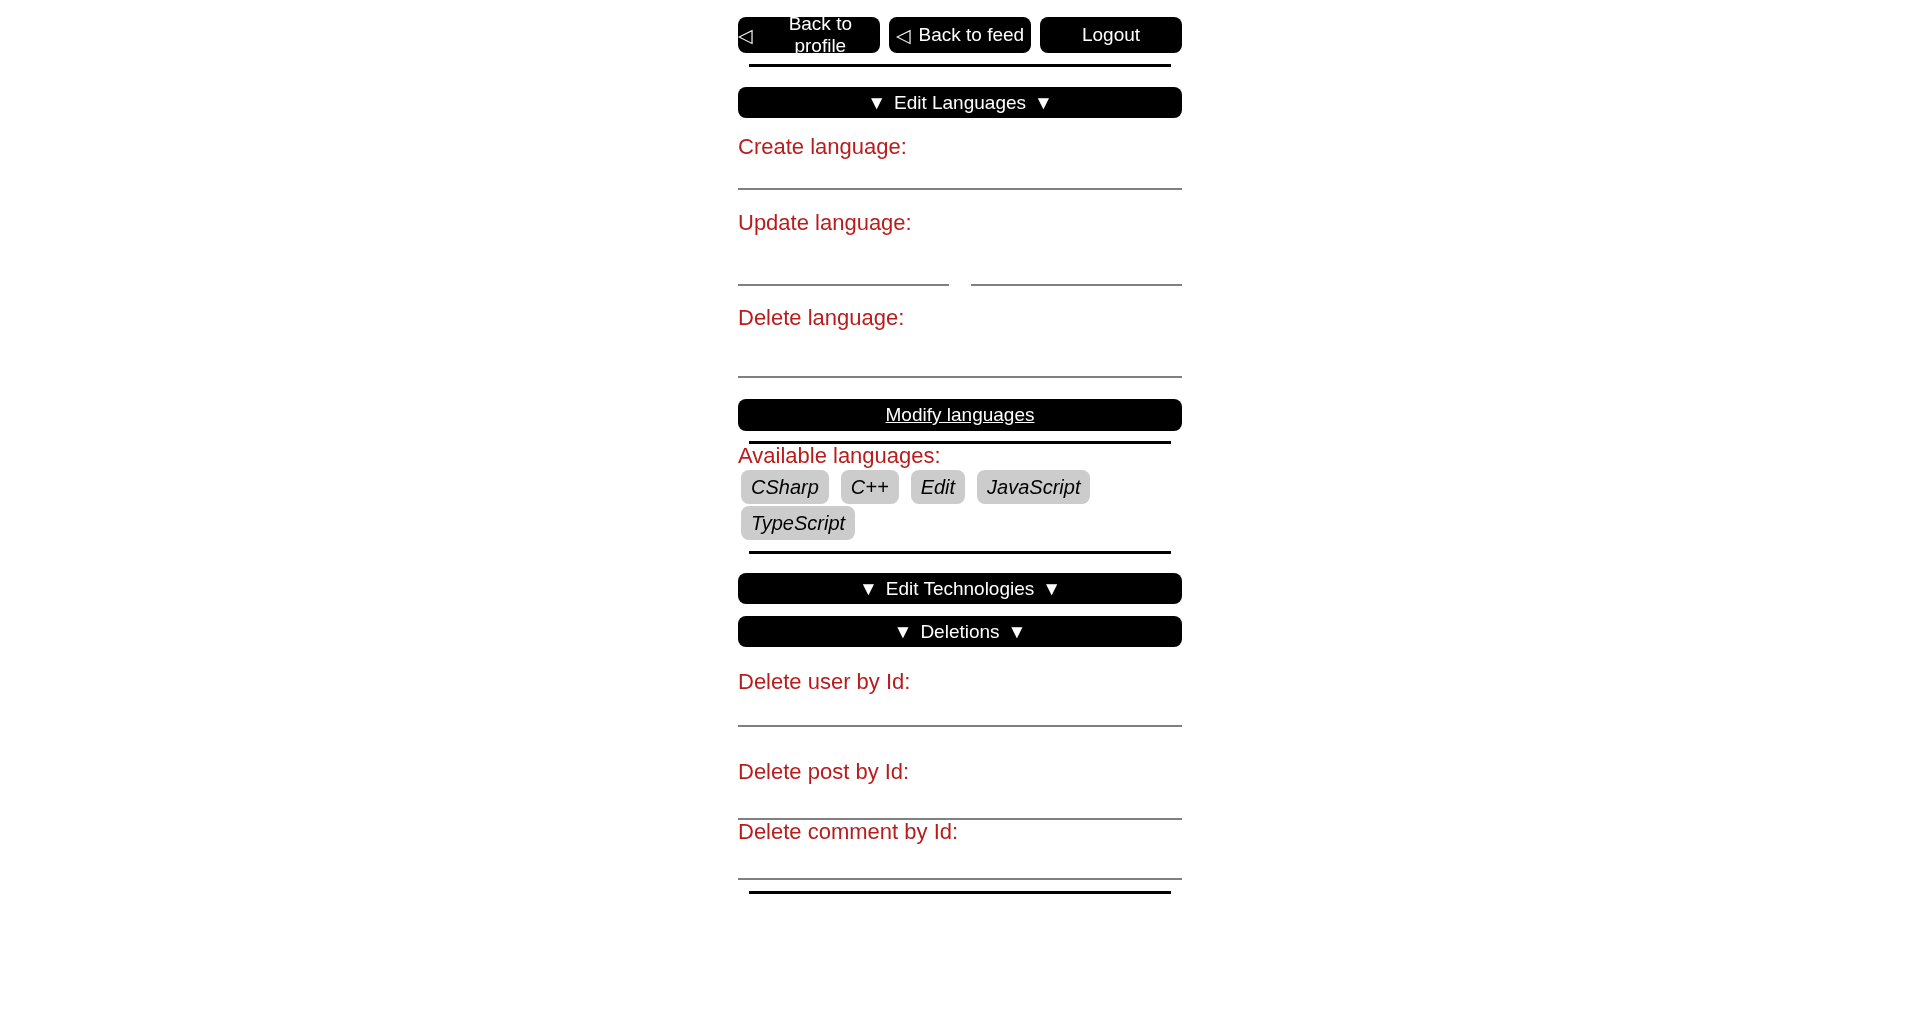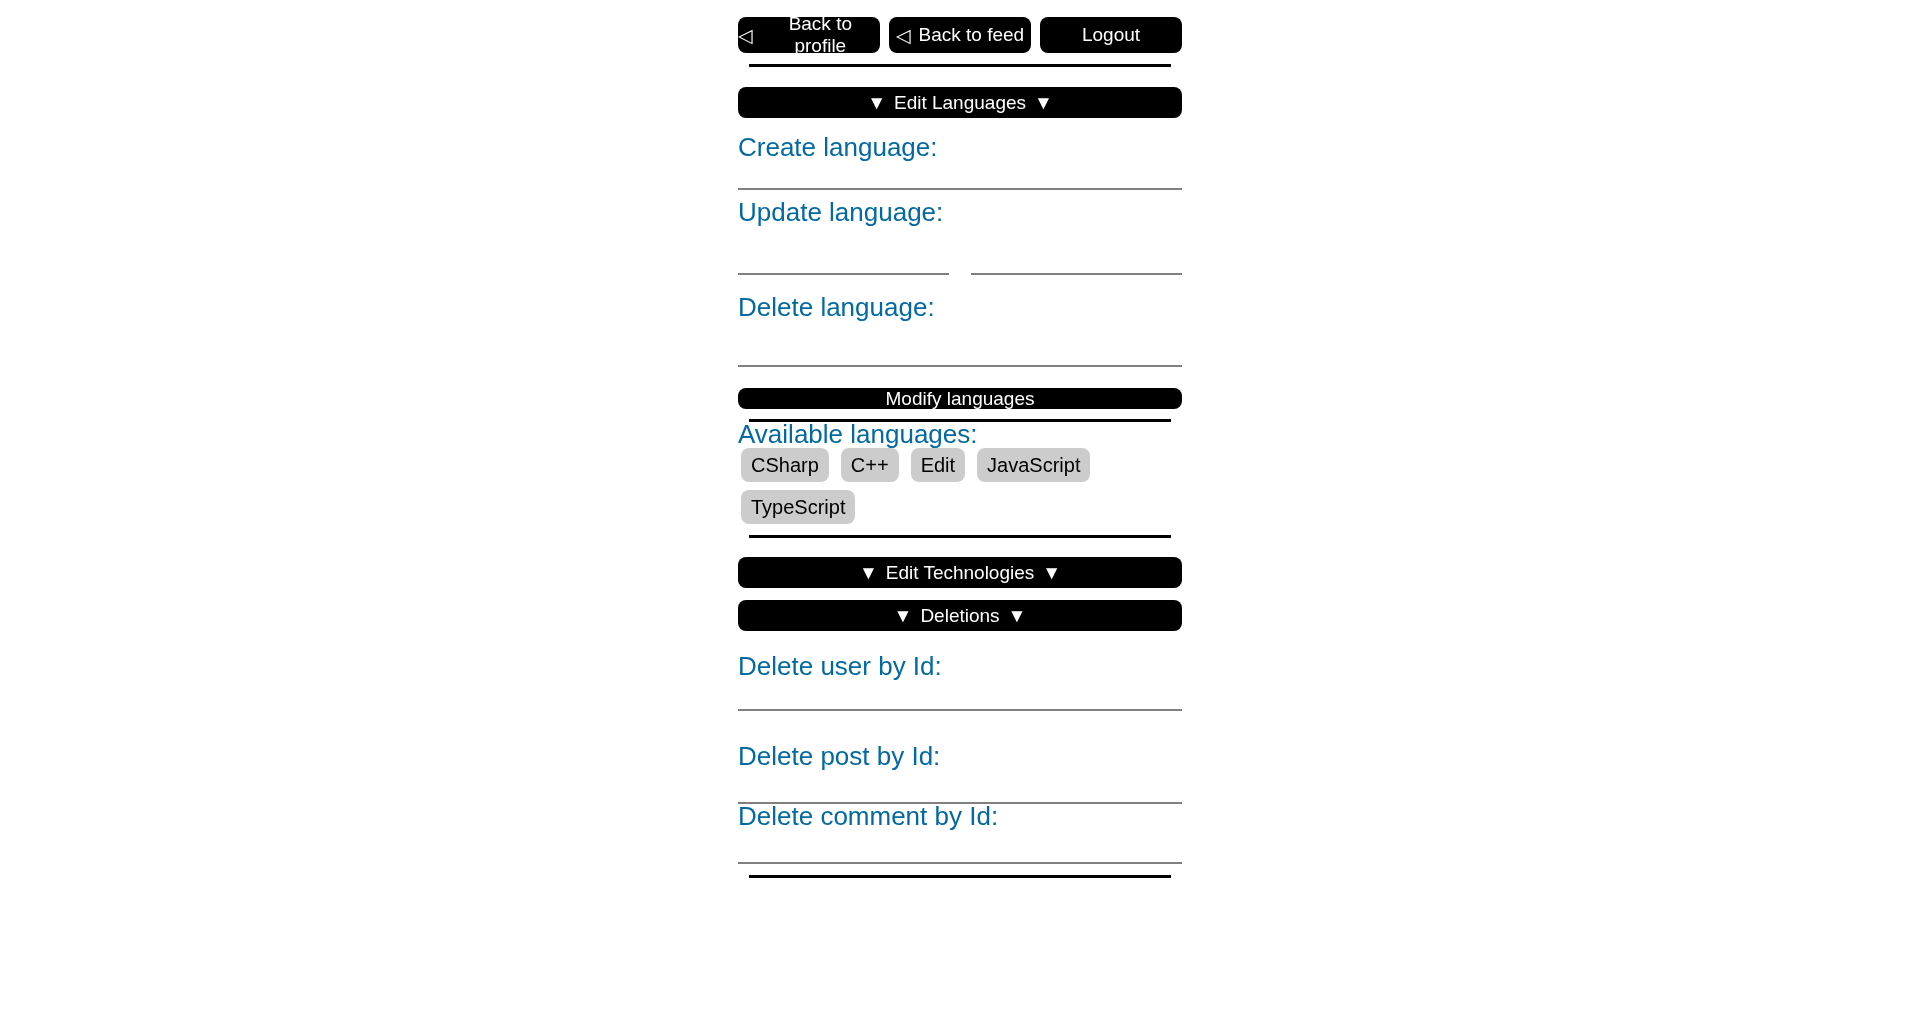--- a/index.html
+++ b/index.html
@@ -46,26 +46,27 @@
     margin-left: auto;
     margin-right: auto;
     margin-bottom: 0;
   }
   .toggle {
     width: 100%;
     height: 31px;
   }
   .wide-btn {
     width: 100%;
-    height: 21px;
+    height: 32px;
+    text-decoration: underline;
   }
   .field-label {
-    font-size: 26px;
+    font-size: 22px;
     line-height: 24px;
-    color: #0369a1;
+    color: #b91c1c;
   }
   .line-input {
     width: 100%;
     height: 30px;
     border: none;
     border-bottom: 2px solid #808080;
     border-radius: 0;
     background: transparent;
     outline: none;
     font-family: inherit;
@@ -74,23 +75,24 @@
     color: #000000;
   }
   .update-row {
     display: flex;
     justify-content: space-between;
   }
   .update-row .line-input { width: 211px; }
   .tag-list {
     display: flex;
     flex-wrap: wrap;
-    gap: 8px 12px;
+    gap: 2px 12px;
     width: 436px;
     margin-left: 3px;
+    font-style: italic;
   }
   .tag {
     background: #cccccc;
     color: #000000;
     border-radius: 8px;
     padding: 4px 10px;
     font-size: 20px;
     line-height: 26px;
     white-space: nowrap;
   }
@@ -118,21 +120,21 @@
 
   <button class="btn toggle" style="margin-top:20px">
     <span>▼</span>
     <span>Edit Languages</span>
     <span>▼</span>
   </button>
 
   <div class="field-label" style="margin-top:17px">Create language:</div>
   <input type="text" class="line-input" style="margin-top: 1px;" value="">
 
-  <div class="field-label" style="margin-top:10px">Update language:</div>
+  <div class="field-label" style="margin-top:21px">Update language:</div>
   <div class="update-row" style="margin-top:21px">
     <input type="text" class="line-input" value="" style="">
     <input type="text" class="line-input" value="" style="">
   </div>
 
   <div class="field-label" style="margin-top:20px">Delete language:</div>
   <input type="text" class="line-input" style="margin-top: 18px;" value="">
 
   <button class="btn wide-btn" style="margin-top:21px">
     <span>Modify languages</span>

